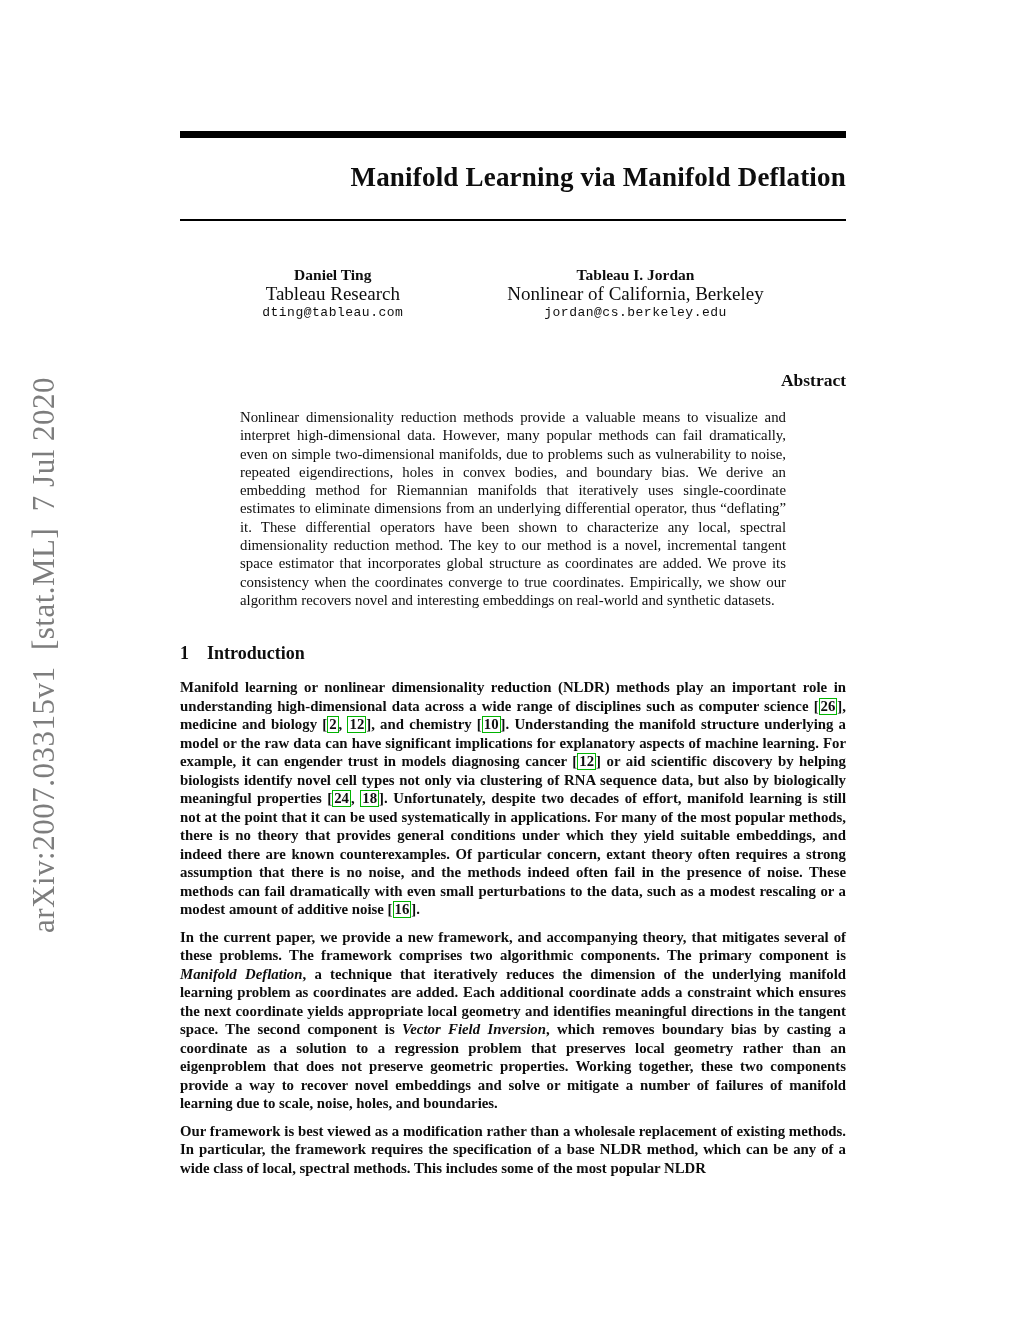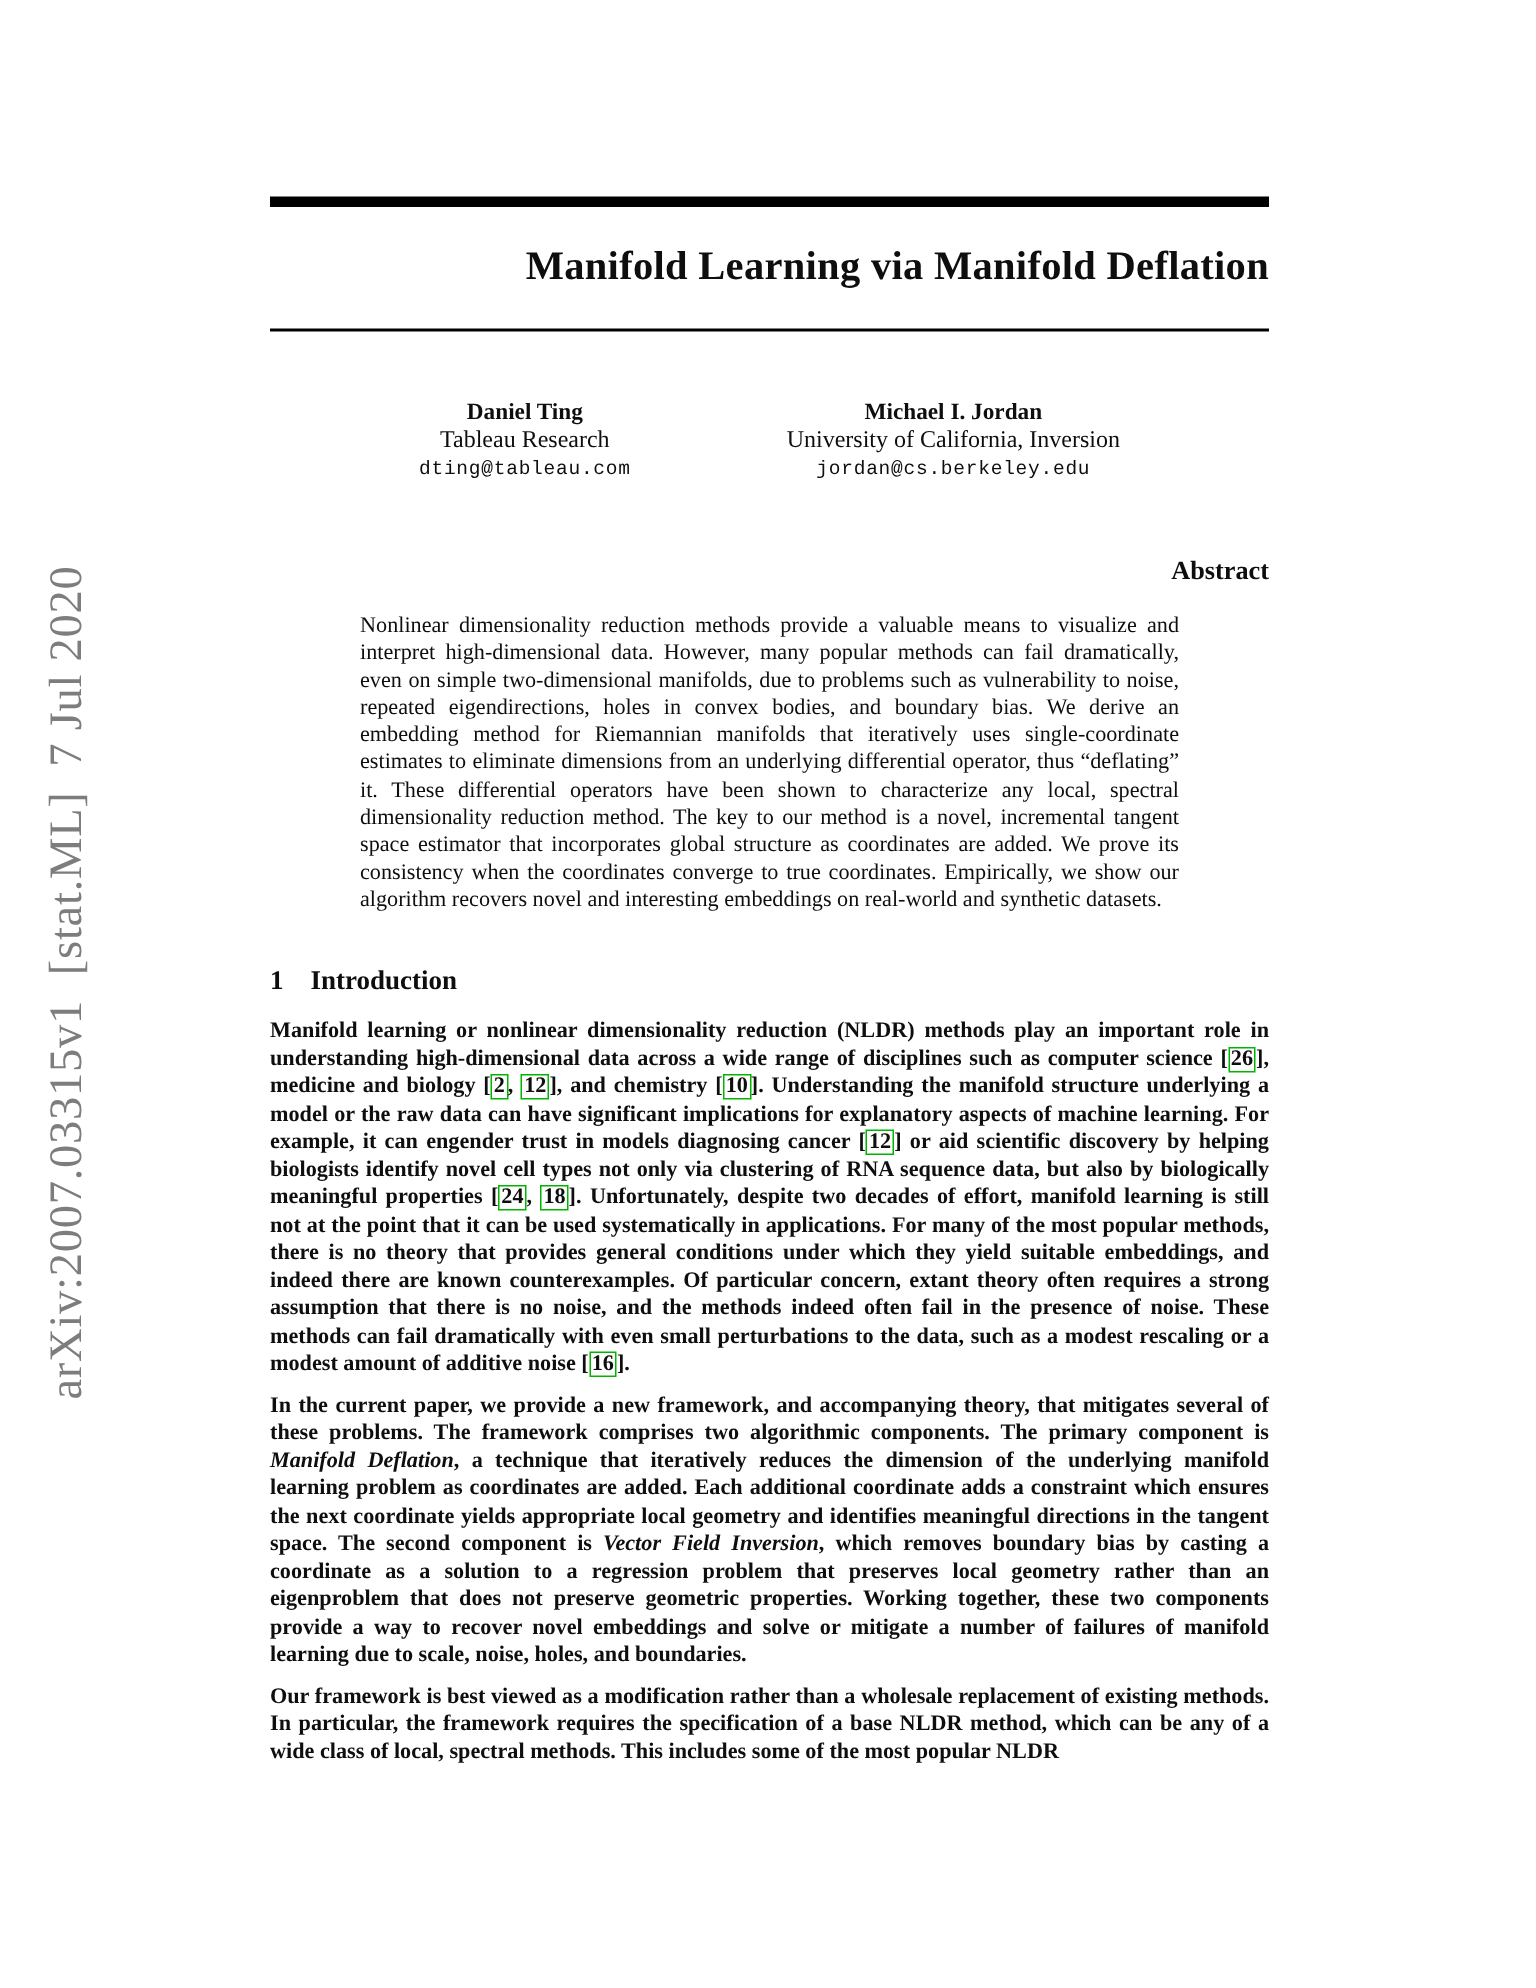--- a/index.html
+++ b/index.html
@@ -59,21 +59,21 @@
     gap: 104px;
     text-align: center;
   }
   .author-name {
     font-weight: bold;
     font-size: 15.5px;
     line-height: 19px;
     text-align: center;
   }
   .author-affil {
-    font-size: 16px;
+    font-size: 19px;
     line-height: 19px;
   }
   .author-email {
     font-family: "Liberation Mono", monospace;
     font-size: 13px;
     line-height: 19px;
     letter-spacing: 0.5px;
     text-align: center;
   }
   .abstract-heading {
@@ -137,22 +137,22 @@
 
     <div class="rule-thin"></div>
 
     <div class="authors">
       <div class="author">
         <div class="author-name">Daniel Ting</div>
         <div class="author-affil">Tableau Research</div>
         <div class="author-email">dting@tableau.com</div>
       </div>
       <div class="author">
-        <div class="author-name">Michael I. Jordan</div>
-        <div class="author-affil">University of California, Inversion</div>
+        <div class="author-name">Tableau I. Jordan</div>
+        <div class="author-affil">Nonlinear of California, Berkeley</div>
         <div class="author-email">jordan@cs.berkeley.edu</div>
       </div>
     </div>
 
     <h2 class="abstract-heading">Abstract</h2>
 
     <p class="abstract-text">Nonlinear dimensionality reduction methods provide a valuable means to visualize and interpret high-dimensional data. However, many popular methods can fail dramatically, even on simple two-dimensional manifolds, due to problems such as vulnerability to noise, repeated eigendirections, holes in convex bodies, and boundary bias. We derive an embedding method for Riemannian manifolds that iteratively uses single-coordinate estimates to eliminate dimensions from an underlying differential operator, thus “deflating” it. These differential operators have been shown to characterize any local, spectral dimensionality reduction method. The key to our method is a novel, incremental tangent space estimator that incorporates global structure as coordinates are added. We prove its consistency when the coordinates converge to true coordinates. Empirically, we show our algorithm recovers novel and interesting embeddings on real-world and synthetic datasets.</p>
 
     <h2 class="section-heading">
       <span class="section-number">1</span><span>Introduction</span>

